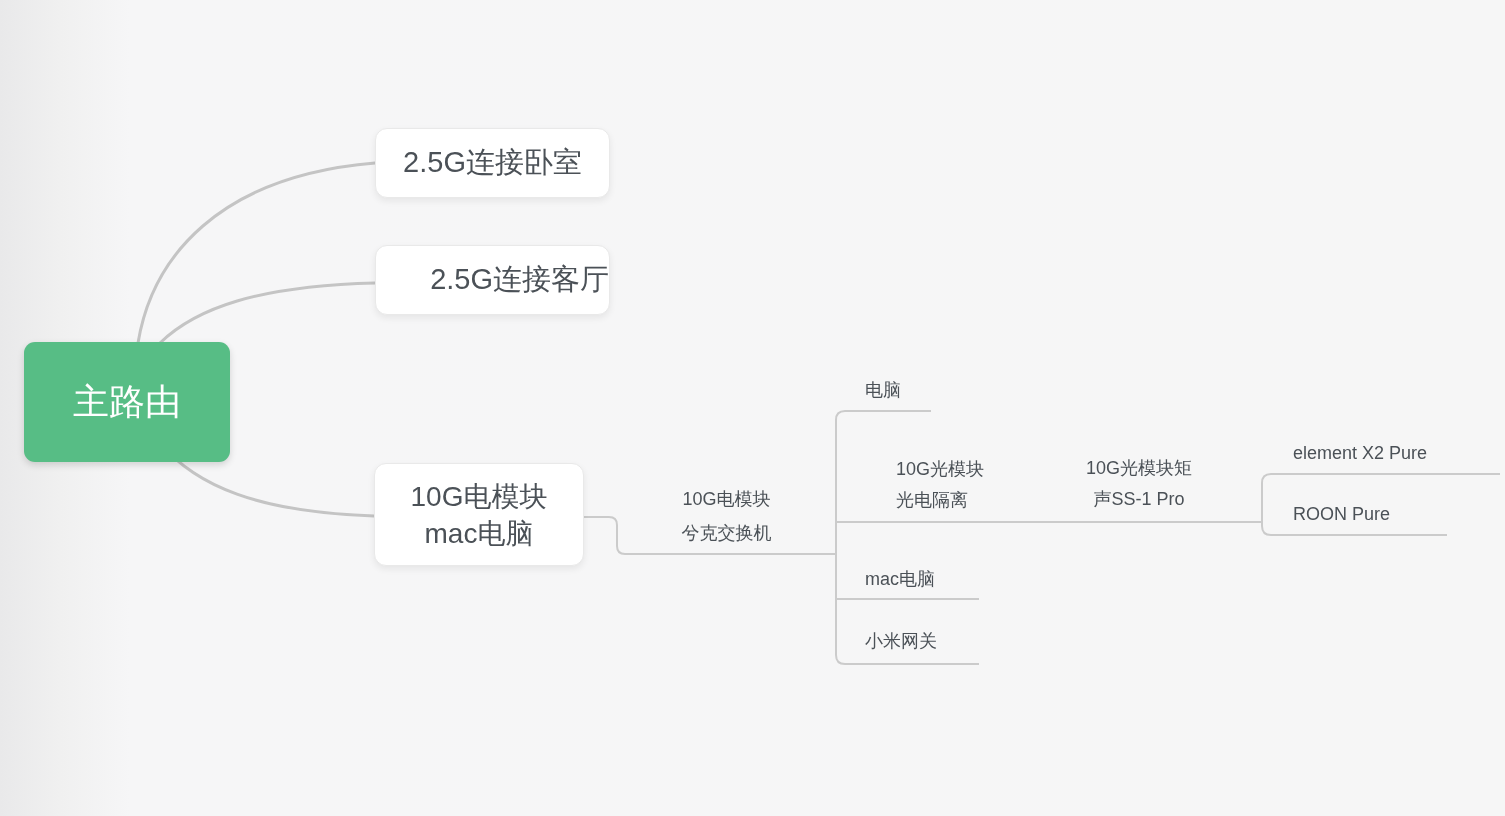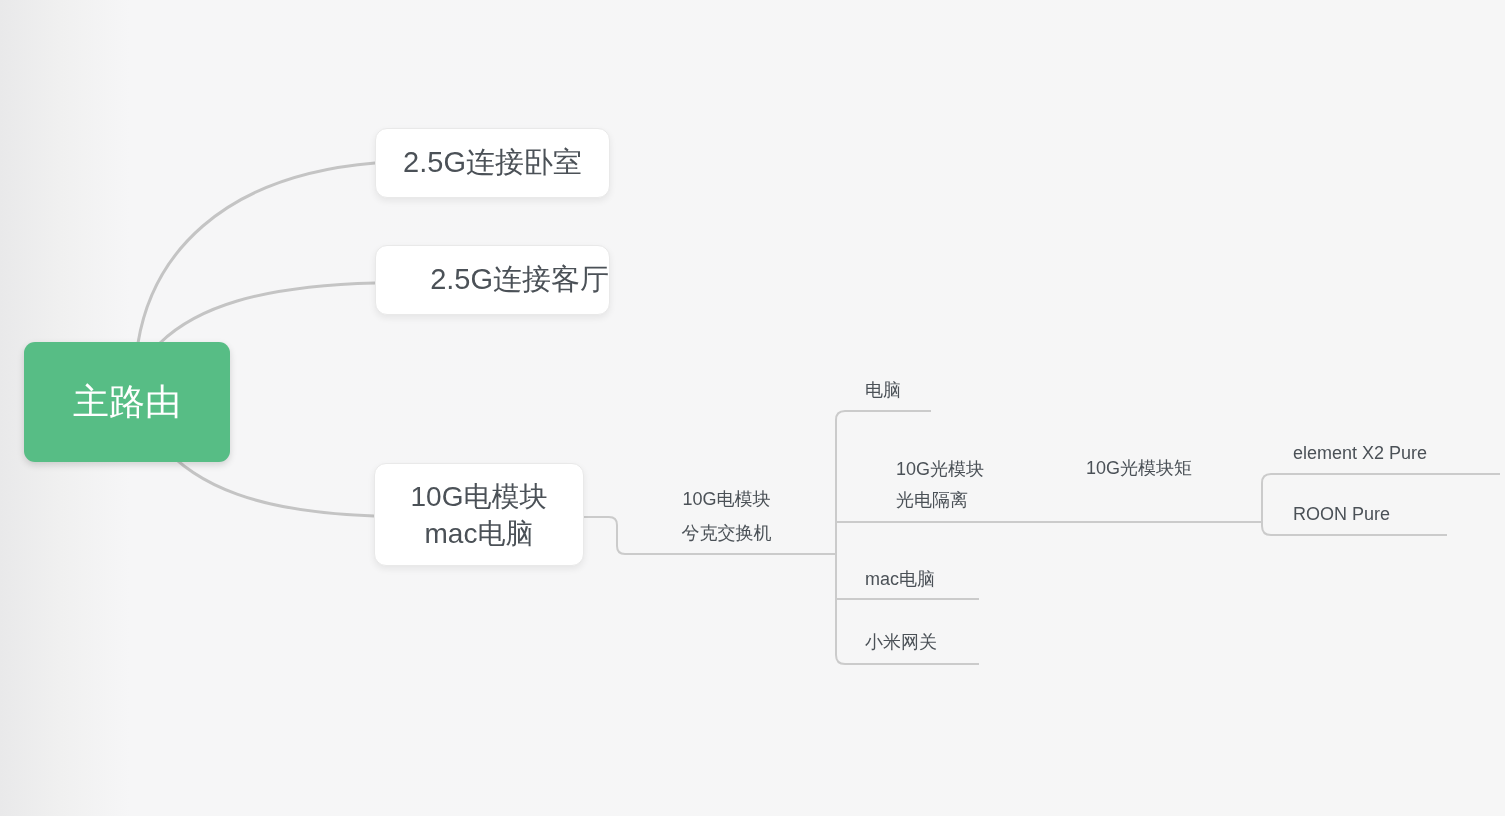--- a/index.html
+++ b/index.html
@@ -30,21 +30,21 @@
     font-size:29px;text-align:center;
   }
   .node-bedroom{left:375px;top:128px;width:235px;height:70px;}
   .node-livingroom{left:375px;top:245px;width:235px;height:70px;align-items:flex-end;}
   .node-study{left:374px;top:463px;width:210px;height:103px;font-size:28px;line-height:37px;}
   .text-node{position:absolute;font-size:18px;color:#4b5157;white-space:nowrap;}
   .node-switch{left:617px;top:482px;width:219px;text-align:center;line-height:34px;}
   .node-pc{left:865px;top:377px;line-height:27px;}
   .node-optical{left:896px;top:454px;line-height:31px;}
   .node-mac{left:865px;top:566px;line-height:27px;}
-  .node-gateway{left:865px;top:629px;line-height:27px;}
+  .node-gateway{left:865px;top:629px;line-height:27px;font-family:Liberation Mono, monospace;}
   .node-matrix{left:1040px;top:453px;width:198px;text-align:center;line-height:31px;}
   .node-element{left:1293px;top:440px;line-height:27px;}
   .node-roon{left:1293px;top:501px;line-height:27px;}
   .line{display:block;}
 </style>
 </head>
 <body>
 
 <div class="canvas">
 
@@ -93,20 +93,21 @@
   <div class="text-node node-mac">
     <span class="line">mac电脑</span>
   </div>
 
   <div class="text-node node-gateway">
     <span class="line">小米网关</span>
   </div>
 
   <div class="text-node node-matrix">
     <span class="line">10G光模块矩</span>
+    <span class="line">声SS-1 Pro</span>
   </div>
 
   <div class="text-node node-element">
     <span class="line">element X2 Pure</span>
   </div>
 
   <div class="text-node node-roon">
     <span class="line">ROON Pure</span>
   </div>
 

